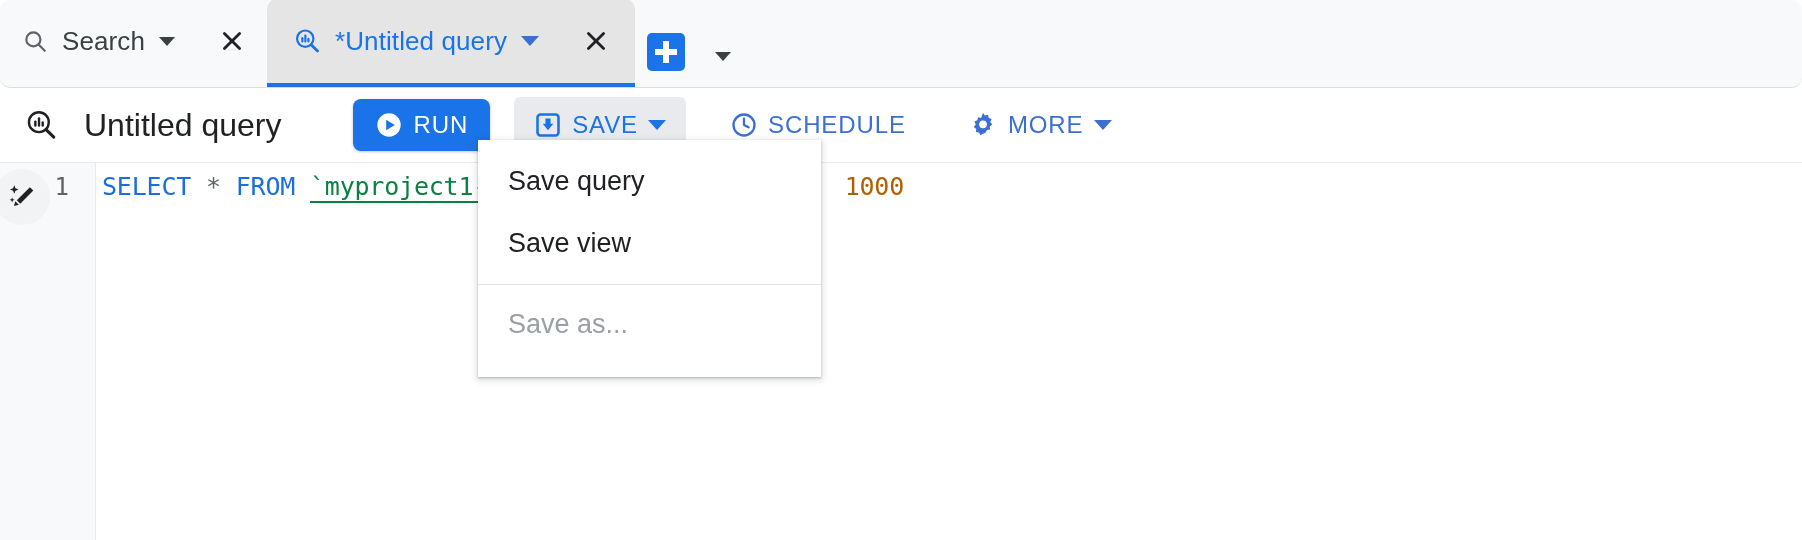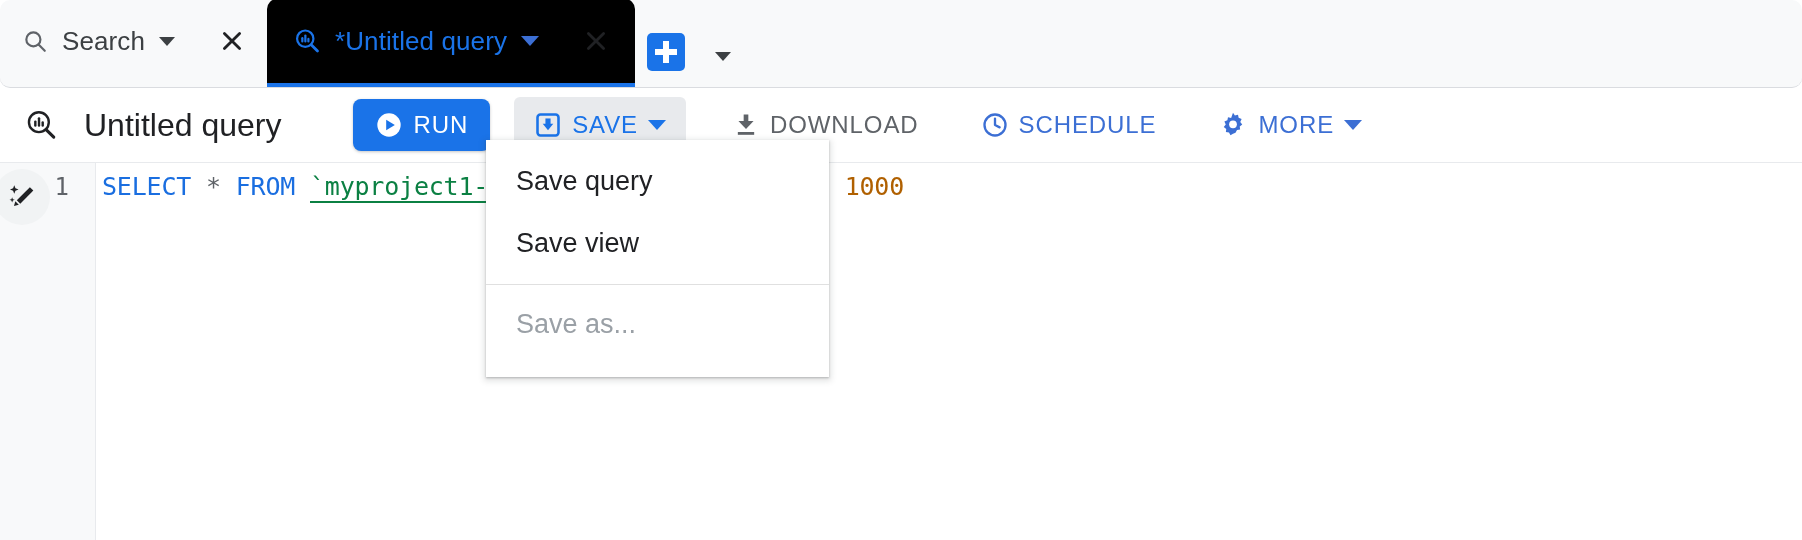--- a/index.html
+++ b/index.html
@@ -31,21 +31,21 @@
   }
   .tab .tab-inner {
     display: flex; align-items: center; gap: 14px;
     padding-bottom: 4px;
   }
   .tab-search {
     color: #5f6368;
   }
   .tab-search .tab-label { color: #3c4043; font-size: 26px; }
   .tab-active {
-    background: #000000;
+    background: #e5e5e5;
     border-top-left-radius: 10px;
     border-top-right-radius: 10px;
     box-shadow: 0 0 0 0 rgba(0,0,0,0);
     padding: 0 26px;
   }
   .tab-active::after {
     content: "";
     position: absolute;
     left: 0; right: 0; bottom: 0;
     height: 4px;
@@ -190,21 +190,20 @@
   
   .menu {
     position: absolute;
     left: 478px;
     top: 140px;
     width: 343px;
     background: #fff;
     box-shadow: 0 2px 6px 2px rgba(60,64,67,.15), 0 1px 2px rgba(60,64,67,.3);
     z-index: 50;
     padding: 10px 0 0 0;
-    margin-left: 8px;
   }
   .menu-item {
     padding: 14px 30px 14px 30px;
     cursor: pointer;
   }
   .mi-label {
     font-size: 27px;
     color: #202124;
     line-height: 34px;
     white-space: nowrap;
@@ -312,30 +311,20 @@
         <svg class="icon-svg" width="28" height="28" viewBox="0 0 24 24">
           <rect x="3" y="3" width="18" height="18" rx="2.5" fill="none" stroke="#1a73e8" stroke-width="2.2"></rect>
           <polygon points="12,16.5 7.5,11 16.5,11" fill="#1a73e8"></polygon>
           <rect x="9.8" y="6.4" width="4.4" height="4.8" fill="#1a73e8"></rect>
         </svg>
       </span>
       <span>SAVE</span>
       <span class="caret-blue" style="border-top-color:#1a73e8"></span>
     </button>
 
-    <button class="btn btn-grey">
-      <span>
-        <svg class="icon-svg" width="28" height="28" viewBox="0 0 24 24" fill="#5f6368">
-          <polygon points="12,15.5 5.5,8.5 18.5,8.5"></polygon>
-          <rect x="10" y="3" width="4" height="6"></rect>
-          <rect x="5" y="18" width="14" height="2.4"></rect>
-        </svg>
-      </span>
-      <span>DOWNLOAD</span>
-    </button>
 
 
     <button class="btn btn-blue">
       <span>
         <svg class="icon-svg" width="28" height="28" viewBox="0 0 24 24" fill="none" stroke="#3c6fd4" stroke-width="2">
           <circle cx="12" cy="12" r="9"></circle>
           <polyline points="12,6.5 12,12 16,14" stroke-linecap="round" stroke-linejoin="round"></polyline>
         </svg>
       </span>
       <span>SCHEDULE</span>

